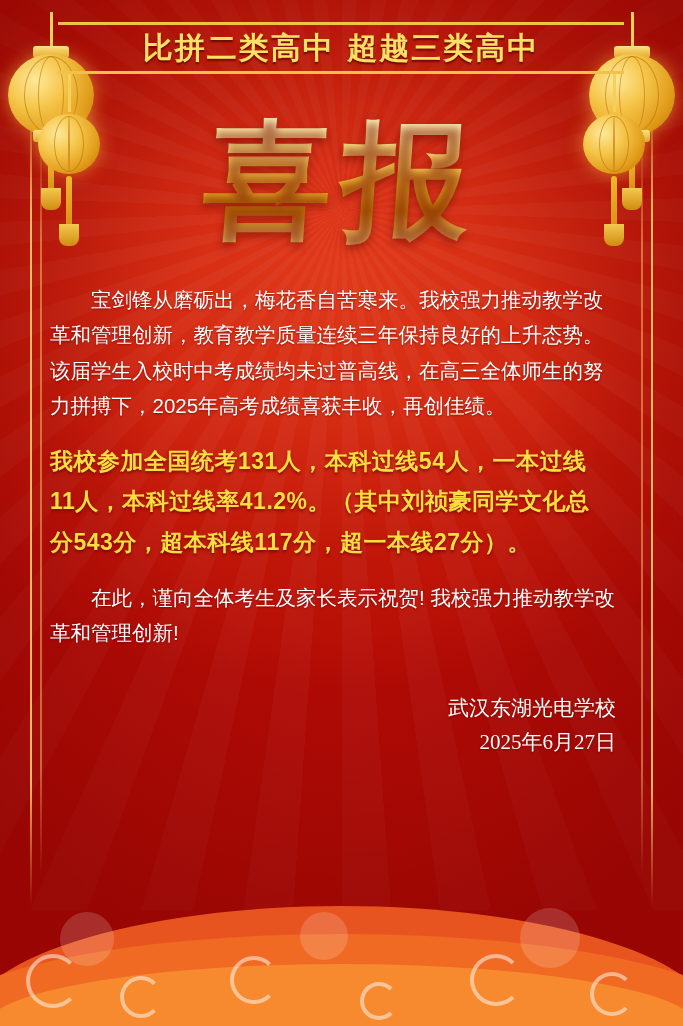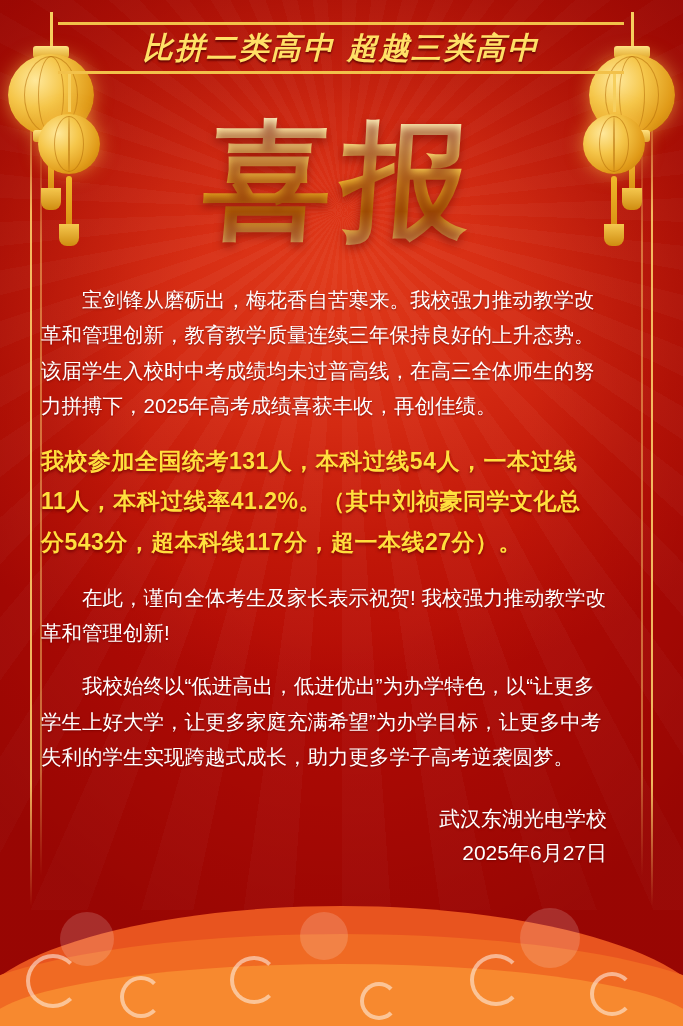--- a/index.html
+++ b/index.html
@@ -50,21 +50,20 @@
     border-bottom: 3px solid #f2c14a;
     box-sizing: border-box;
     display: flex;
     align-items: center;
     justify-content: center;
     z-index: 6;
   }
   .banner-text {
     font-family: "DejaVu Serif", "Liberation Serif", serif;
     font-weight: bold;
-    font-style: italic;
     font-size: 30px;
     letter-spacing: 2px;
     color: #ffe066;
     text-shadow: 0 2px 2px rgba(90,0,0,.8);
     white-space: nowrap;
   }
 
   
   .lantern {
     position: absolute;
@@ -175,21 +174,21 @@
   }
   #frame-line-left  { left: 30px; }
   #frame-line-right { right: 30px; }
   .frame-line.inner { top: 130px; bottom: 150px; opacity: .55; }
   #frame-line-left-inner  { left: 40px; }
   #frame-line-right-inner { right: 40px; }
 
   
   .content {
     position: absolute;
-    left: 41px;
+    left: 50px;
     top: 282px;
     width: 566px;
     z-index: 7;
   }
   p.para {
     margin: 0 0 18px 0;
     color: #ffffff;
     font-size: 20.5px;
     line-height: 1.72;
     text-indent: 2em;
@@ -198,26 +197,27 @@
   .highlight {
     margin: 6px 12px 18px 0;
     color: #ffdf3d;
     font-weight: bold;
     font-size: 23px;
     line-height: 1.75;
     letter-spacing: .5px;
     text-shadow: 0 2px 3px rgba(110,0,0,.75);
   }
   .sign {
-    margin-top: 28px;
+    margin-top: 42px;
     text-align: right;
     color: #ffffff;
     font-size: 21px;
     line-height: 1.6;
     text-shadow: 0 1px 2px rgba(100,0,0,.6);
+    font-family: Liberation Serif, serif;
   }
 
   
   .bottom-deco {
     position: absolute;
     left: 0;
     right: 0;
     bottom: 0;
     height: 130px;
     z-index: 8;
@@ -287,21 +287,20 @@
   </div>
 
   <div class="title-wrap">
     <div class="title">喜报</div>
   </div>
 
   <div class="content">
     <p class="para">宝剑锋从磨砺出，梅花香自苦寒来。我校强力推动教学改革和管理创新，教育教学质量连续三年保持良好的上升态势。该届学生入校时中考成绩均未过普高线，在高三全体师生的努力拼搏下，2025年高考成绩喜获丰收，再创佳绩。</p>
     <p class="highlight">我校参加全国统考131人，本科过线54人，一本过线11人，本科过线率41.2%。（其中刘祯豪同学文化总分543分，超本科线117分，超一本线27分）。</p>
     <p class="para">在此，谨向全体考生及家长表示祝贺! 我校强力推动教学改革和管理创新!</p>
-    <p class="para">我校始终以“低进高出，低进优出”为办学特色，以“让更多学生上好大学，让更多家庭充满希望”为办学目标，让更多中考失利的学生实现跨越式成长，助力更多学子高考逆袭圆梦。</p>
     <div class="sign">
       <div>武汉东湖光电学校</div>
       <div>2025年6月27日</div>
     </div>
   </div>
 
   <div class="bottom-deco">
     <div class="cloud-band" id="cloud-band-back"></div>
     <div class="cloud-band" id="cloud-band-mid"></div>
     <div class="cloud-band" id="cloud-band-front"></div>

